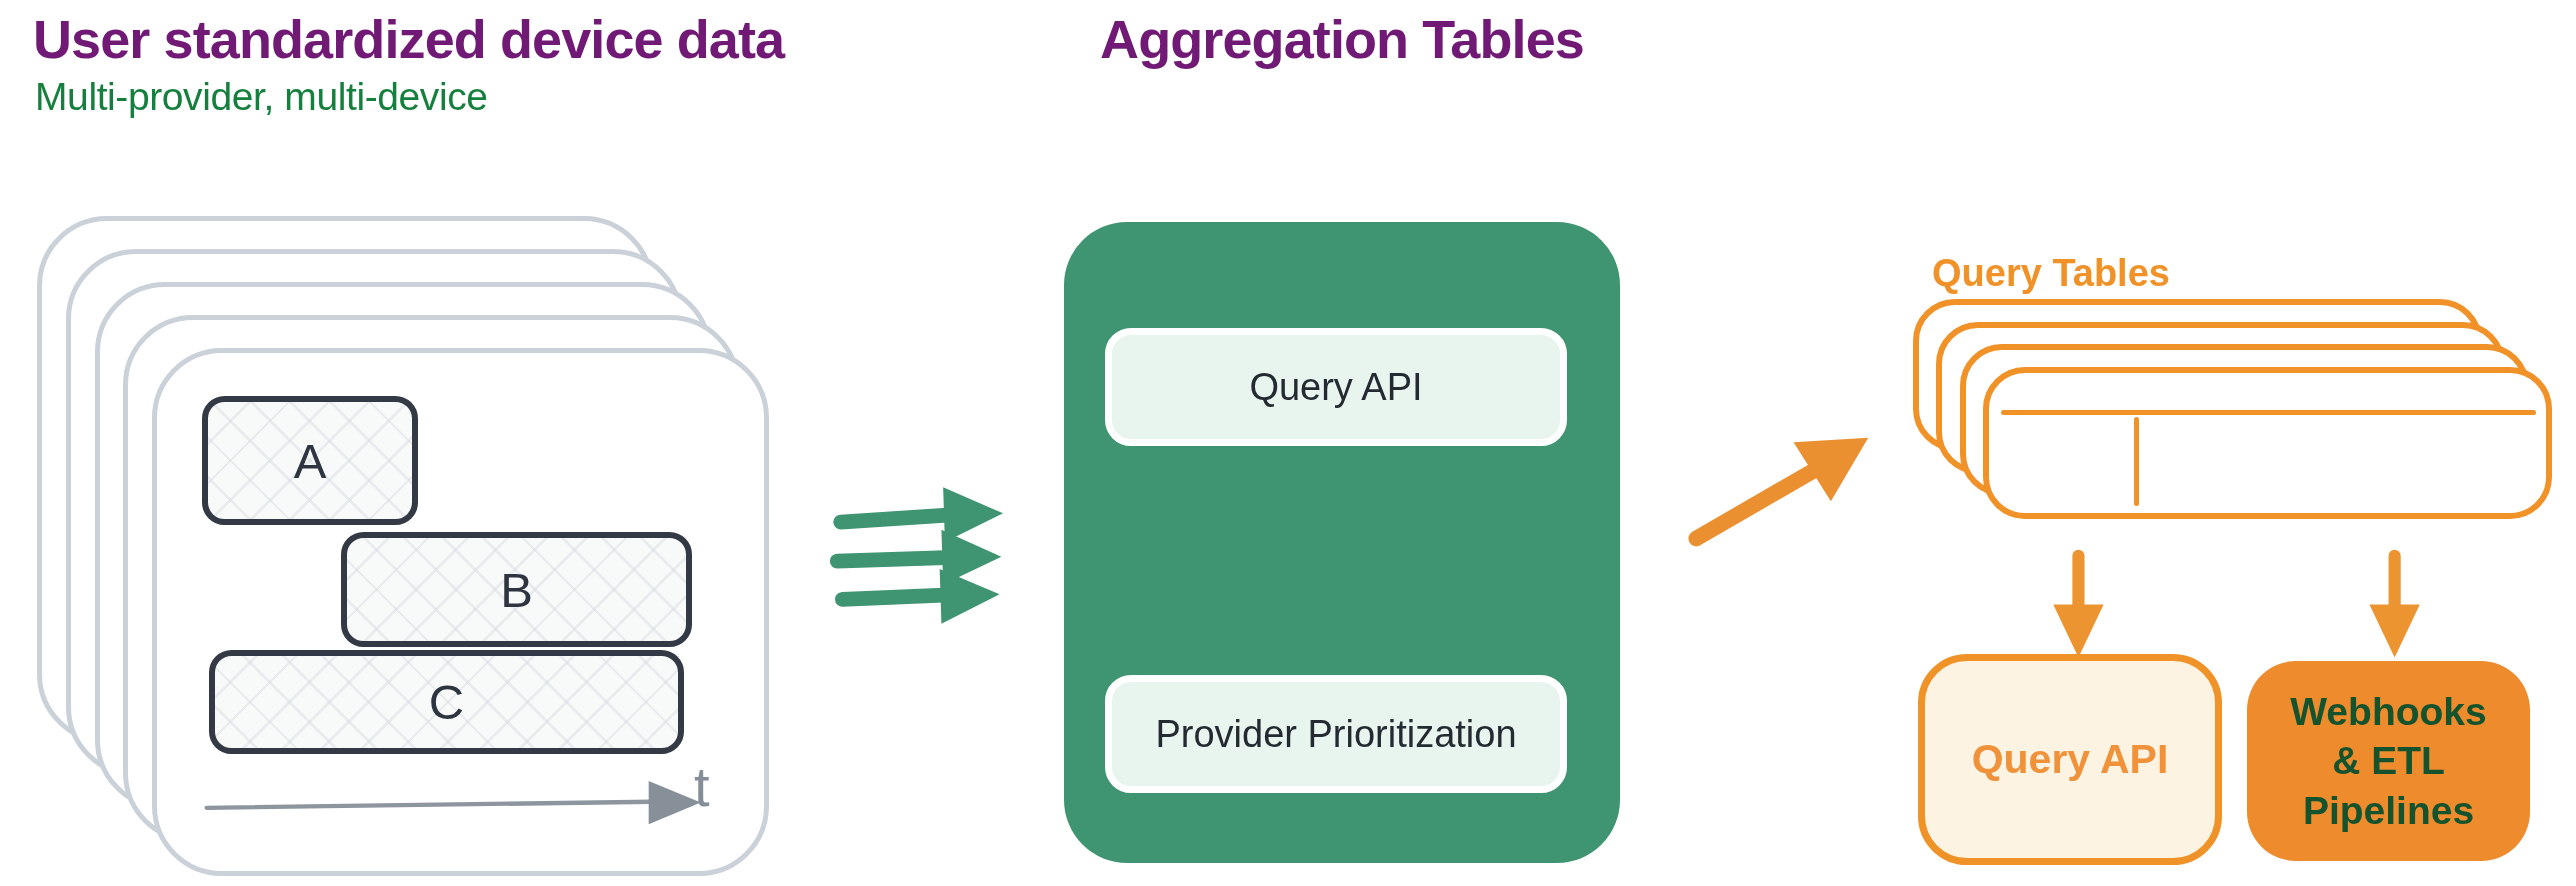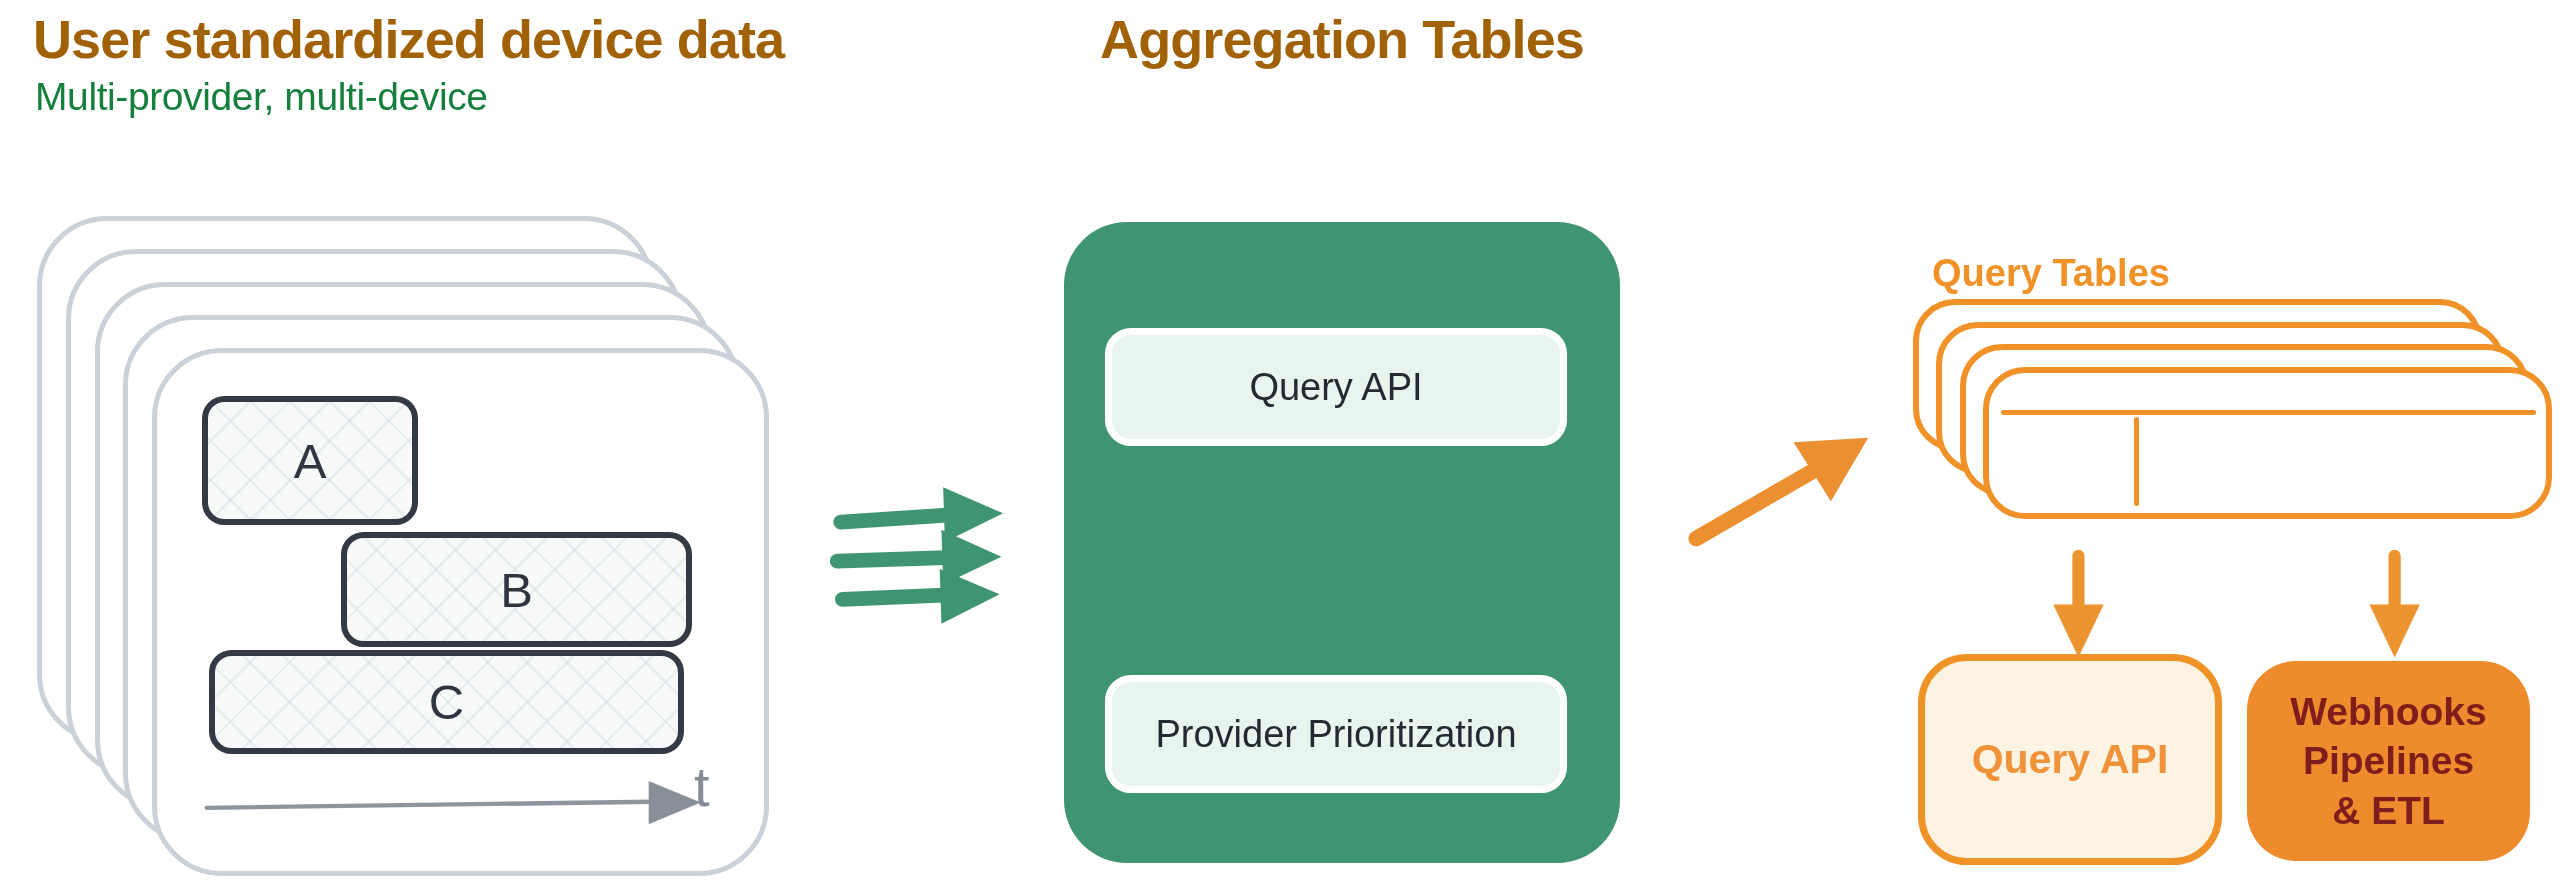--- a/index.html
+++ b/index.html
@@ -2,21 +2,21 @@
 <html style="font-size:14px"><head>
 <meta charset="utf-8">
 <style>
   html,body{margin:0;padding:0;background:#ffffff;}
   .canvas{
     position:relative;width:2576px;height:886px;background:#ffffff;
     font-family:"Liberation Sans",sans-serif;overflow:hidden;
   }
   .abs{position:absolute;box-sizing:border-box;}
   
-  .title{font-size:54px;font-weight:700;color:#a16207;letter-spacing:-0.9px;line-height:1.1;white-space:nowrap;}
+  .title{font-size:54px;font-weight:700;color:#701a75;letter-spacing:-0.9px;line-height:1.1;white-space:nowrap;}
   .subtitle{font-size:39px;font-weight:500;color:#15803d;letter-spacing:-0.4px;white-space:nowrap;}
   
   .stack-card{width:617px;height:528px;background:#ffffff;border:5.2px solid #cbd1d9;border-radius:70px;}
   .data-box{
     border:6px solid #333a45;border-radius:22.6px;background-color:#f8f9f9;
     background-image:
       repeating-linear-gradient(45deg, rgba(203,210,217,.32) 0 2.6px, transparent 2.6px 28px),
       repeating-linear-gradient(135deg, rgba(203,210,217,.32) 0 2.6px, transparent 2.6px 28px);
     display:flex;align-items:center;justify-content:center;
     font-size:49px;font-weight:500;color:#2e3540;
@@ -31,21 +31,21 @@
   }
   
   .result-label{font-size:38px;font-weight:600;color:#f09227;white-space:nowrap;}
   .table-card{width:569px;height:152px;background:#ffffff;border:6px solid #f09228;border-radius:42px;}
   .tbl-hline{left:2001px;top:410px;width:535px;height:5.2px;background:#f09228;border-radius:2.6px;}
   .tbl-vline{left:2134px;top:417px;width:5.2px;height:89px;background:#f09228;border-radius:2.6px;}
   .out-box{border-radius:49px;display:flex;align-items:center;justify-content:center;text-align:center;}
   .queryapi-box{left:1918px;top:654px;width:304px;height:211px;background:#fdf3e3;border:7px solid #ef9328;
     color:#ef923a;font-size:41px;font-weight:600;}
   .webhooks-box{left:2247px;top:661px;width:283px;height:200px;background:#ee8b2d;
-    color:#7f1d1d;font-size:39px;font-weight:600;line-height:1.27;}
+    color:#14532d;font-size:39px;font-weight:600;line-height:1.27;}
   .overlay{position:absolute;left:0;top:0;width:2576px;height:886px;pointer-events:none;}
 </style>
 </head>
 <body>
 
 <div class="canvas">
 
   <div class="abs title" style="left:33px;top:10.4px;">User standardized device data</div>
   <div class="abs subtitle" style="left:35px;top:75px;">Multi-provider, multi-device</div>
 
@@ -92,22 +92,22 @@
     <div class="abs tbl-vline"></div>
   </div>
 
   <div class="abs out-box queryapi-box">
     <span>Query API</span>
   </div>
 
   <div class="abs out-box webhooks-box">
     <div>
       <div>Webhooks</div>
+      <div>&amp; ETL</div>
       <div>Pipelines</div>
-      <div>&amp; ETL</div>
     </div>
   </div>
 
   <svg class="overlay" viewBox="0 0 2964 1020" aria-hidden="true">
 
     <g>
       <line x1="237" y1="930" x2="750" y2="923" stroke="#8d959e" stroke-width="5" stroke-linecap="round"></line>
       <polygon points="746,899 806,924 746,949" fill="#878f99"></polygon>
     </g>
 

